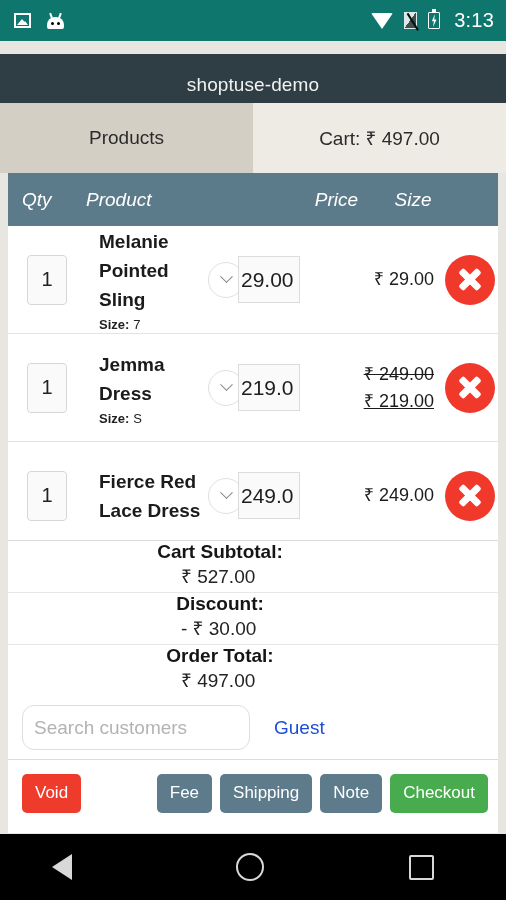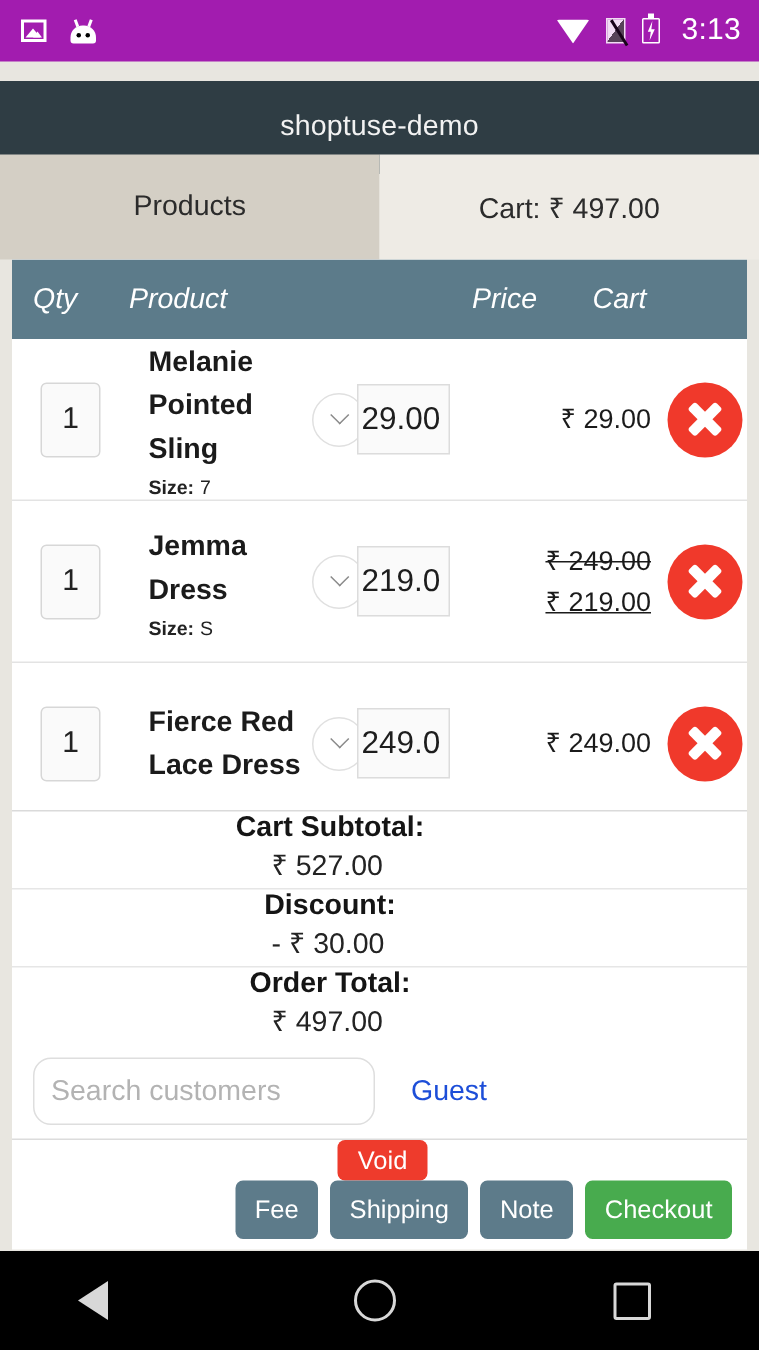--- a/index.html
+++ b/index.html
@@ -13,21 +13,21 @@
     position: relative;
     width: 506px; height: 900px;
     background: #e8e6e0;
     overflow: hidden;
   }
 
   
   .statusbar {
     position: absolute; top: 0; left: 0;
     width: 506px; height: 41px;
-    background: #a21caf;
+    background: #0f766e;
     display: flex; align-items: center;
     box-sizing: border-box;
     padding: 0 12px 0 14px;
   }
   .sb-left { display: flex; align-items: center; gap: 16px; }
   .sb-right { margin-left: auto; display: flex; align-items: center; gap: 11px; }
   .sb-time {
     color: #fff; font-size: 20px; font-weight: normal; letter-spacing: .2px;
     margin-left: 3px;
   }
@@ -250,21 +250,21 @@
     display: flex; align-items: center; padding-left: 11px; box-sizing: border-box;
     font-size: 19px; color: #b3b3b3;
   }
   .cust-name { margin-left: 24px; font-size: 19px; color: #1d4ed8; }
 
   
   .actions {
     position: absolute; top: 587px; left: 0; width: 490px; height: 66px;
     background: #fff;
     display: flex; align-items: center;
-    padding: 0 10px 0 14px; box-sizing: border-box; flex-direction: column;
+    padding: 0 10px 0 14px; box-sizing: border-box;
   }
   .btn {
     border-radius: 5px; color: #fff;
     font-size: 17px; height: 39px;
     display: flex; align-items: center; justify-content: center;
     padding: 0 13px; box-sizing: border-box;
     white-space: nowrap;
   }
   .btn-void { background: #ee3b2c; }
   .btn-slate { background: #5d7b8a; }
@@ -337,21 +337,21 @@
     <div class="tab inactive">Cart: ₹ 497.00</div>
   </div>
 
   <div class="content">
 
     <div class="cart-scroll">
       <div class="table-head">
         <div class="th-qty">Qty</div>
         <div class="th-product">Product</div>
         <div class="th-price">Price</div>
-        <div class="th-total">Cart</div>
+        <div class="th-total">Size</div>
       </div>
 
       <div class="cart-row">
         <div class="c-qty">
           <div class="qty-box">1</div>
         </div>
         <div class="c-prod">
           <div class="prod-name">Melanie Pointed Sling</div>
           <div class="prod-meta">
             <b>Size:</b><span>7</span>

